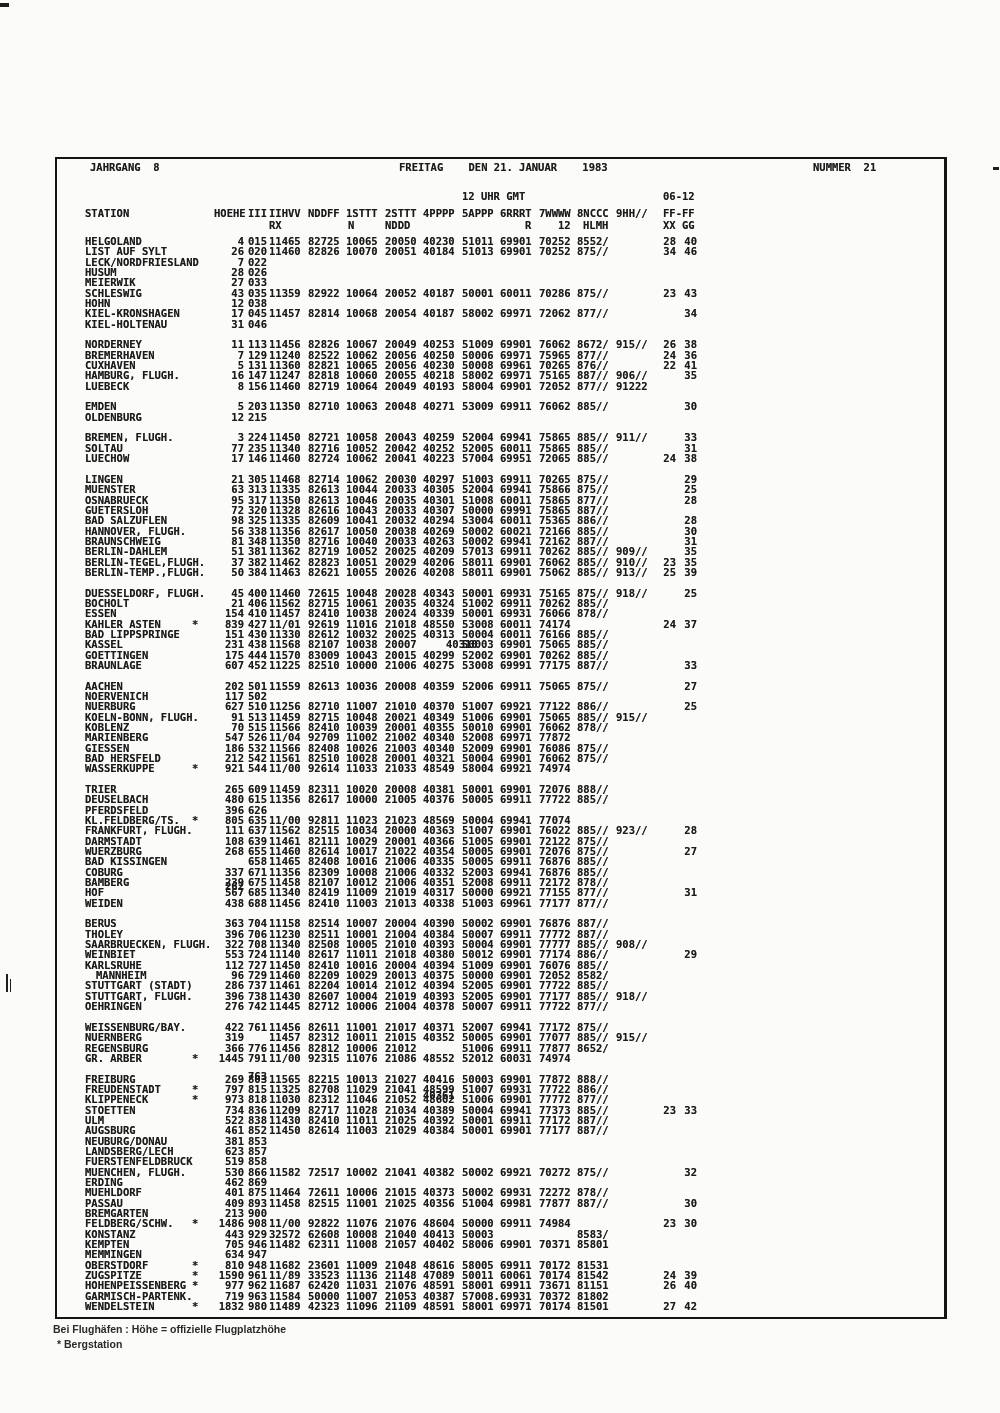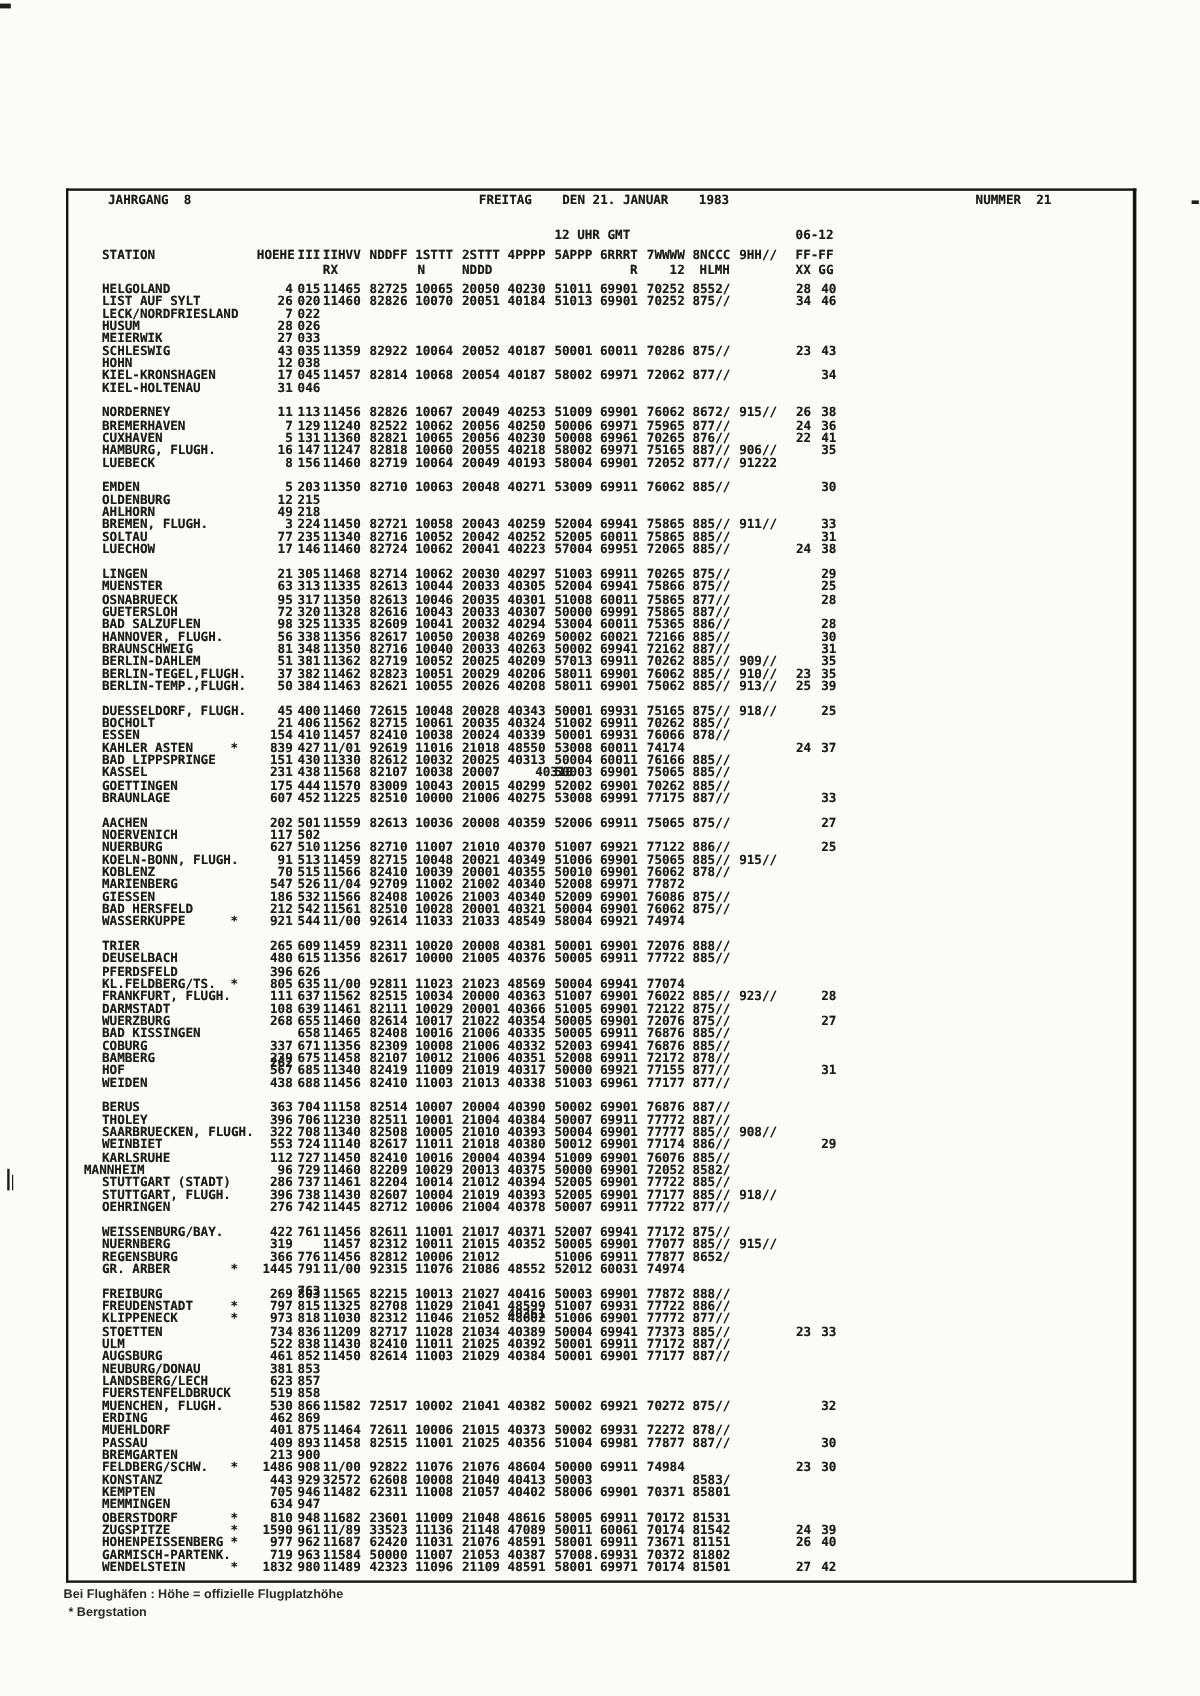--- a/index.html
+++ b/index.html
@@ -254,25 +254,20 @@
       <span class="mono cell" style="left: 500px;">69911</span>
       <span class="mono cell" style="left: 539px;">76062</span>
       <span class="mono cell" style="left: 577px;">885//</span>
       <span class="mono cell r" style="left: 681px; width: 16px;">30</span>
     </div>
     <div class="row-line" style="top: 411.78px;">
       <span class="mono cell" style="left: 85px;">OLDENBURG</span>
       <span class="mono cell r" style="left: 200px; width: 44px;">12</span>
       <span class="mono cell" style="left: 248px;">215</span>
     </div>
-    <div class="row-line" style="top: 422.12px;">
-      <span class="mono cell" style="left: 85px;">AHLHORN</span>
-      <span class="mono cell r" style="left: 200px; width: 44px;">49</span>
-      <span class="mono cell" style="left: 248px;">218</span>
-    </div>
     <div class="row-line" style="top: 432.46px;">
       <span class="mono cell" style="left: 85px;">BREMEN, FLUGH.</span>
       <span class="mono cell r" style="left: 200px; width: 44px;">3</span>
       <span class="mono cell" style="left: 248px;">224</span>
       <span class="mono cell" style="left: 269px;">11450</span>
       <span class="mono cell" style="left: 308px;">82721</span>
       <span class="mono cell" style="left: 346px;">10058</span>
       <span class="mono cell" style="left: 385px;">20043</span>
       <span class="mono cell" style="left: 423px;">40259</span>
       <span class="mono cell" style="left: 462px;">52004</span>
@@ -932,21 +927,21 @@
       <span class="mono cell" style="left: 308px;">82410</span>
       <span class="mono cell" style="left: 346px;">10016</span>
       <span class="mono cell" style="left: 385px;">20004</span>
       <span class="mono cell" style="left: 423px;">40394</span>
       <span class="mono cell" style="left: 462px;">51009</span>
       <span class="mono cell" style="left: 500px;">69901</span>
       <span class="mono cell" style="left: 539px;">76076</span>
       <span class="mono cell" style="left: 577px;">885//</span>
     </div>
     <div class="row-line" style="top: 970.14px;">
-      <span class="mono cell" style="left: 70px;">MANNHEIM</span>
+      <span class="mono cell" style="left: 96px;">MANNHEIM</span>
       <span class="mono cell r" style="left: 200px; width: 44px;">96</span>
       <span class="mono cell" style="left: 248px;">729</span>
       <span class="mono cell" style="left: 269px;">11460</span>
       <span class="mono cell" style="left: 308px;">82209</span>
       <span class="mono cell" style="left: 346px;">10029</span>
       <span class="mono cell" style="left: 385px;">20013</span>
       <span class="mono cell" style="left: 423px;">40375</span>
       <span class="mono cell" style="left: 462px;">50000</span>
       <span class="mono cell" style="left: 500px;">69901</span>
       <span class="mono cell" style="left: 539px;">72052</span>

